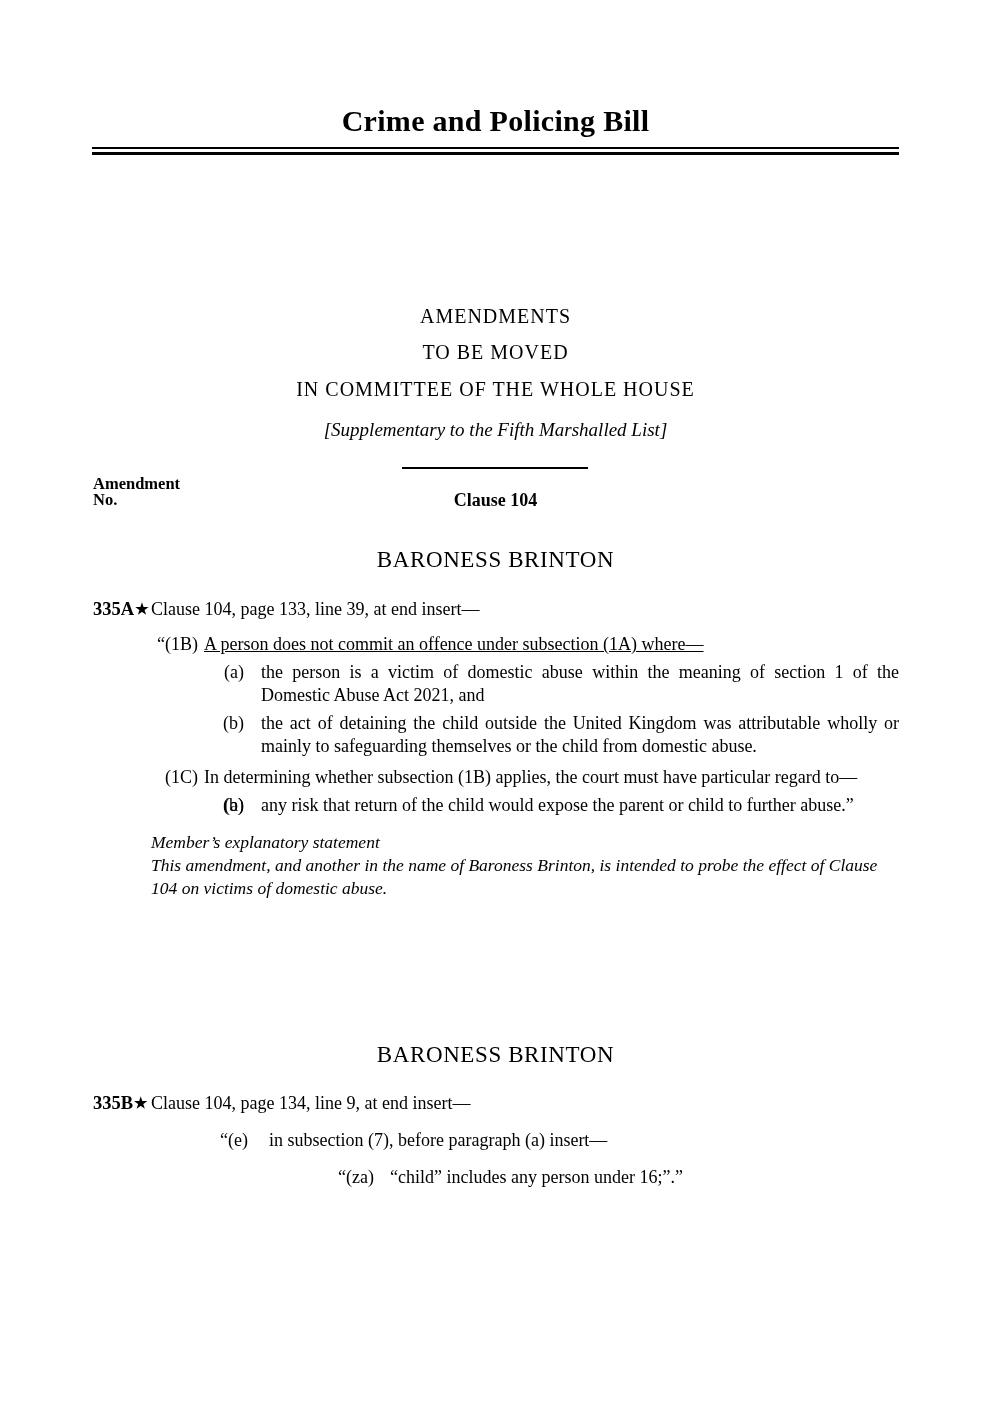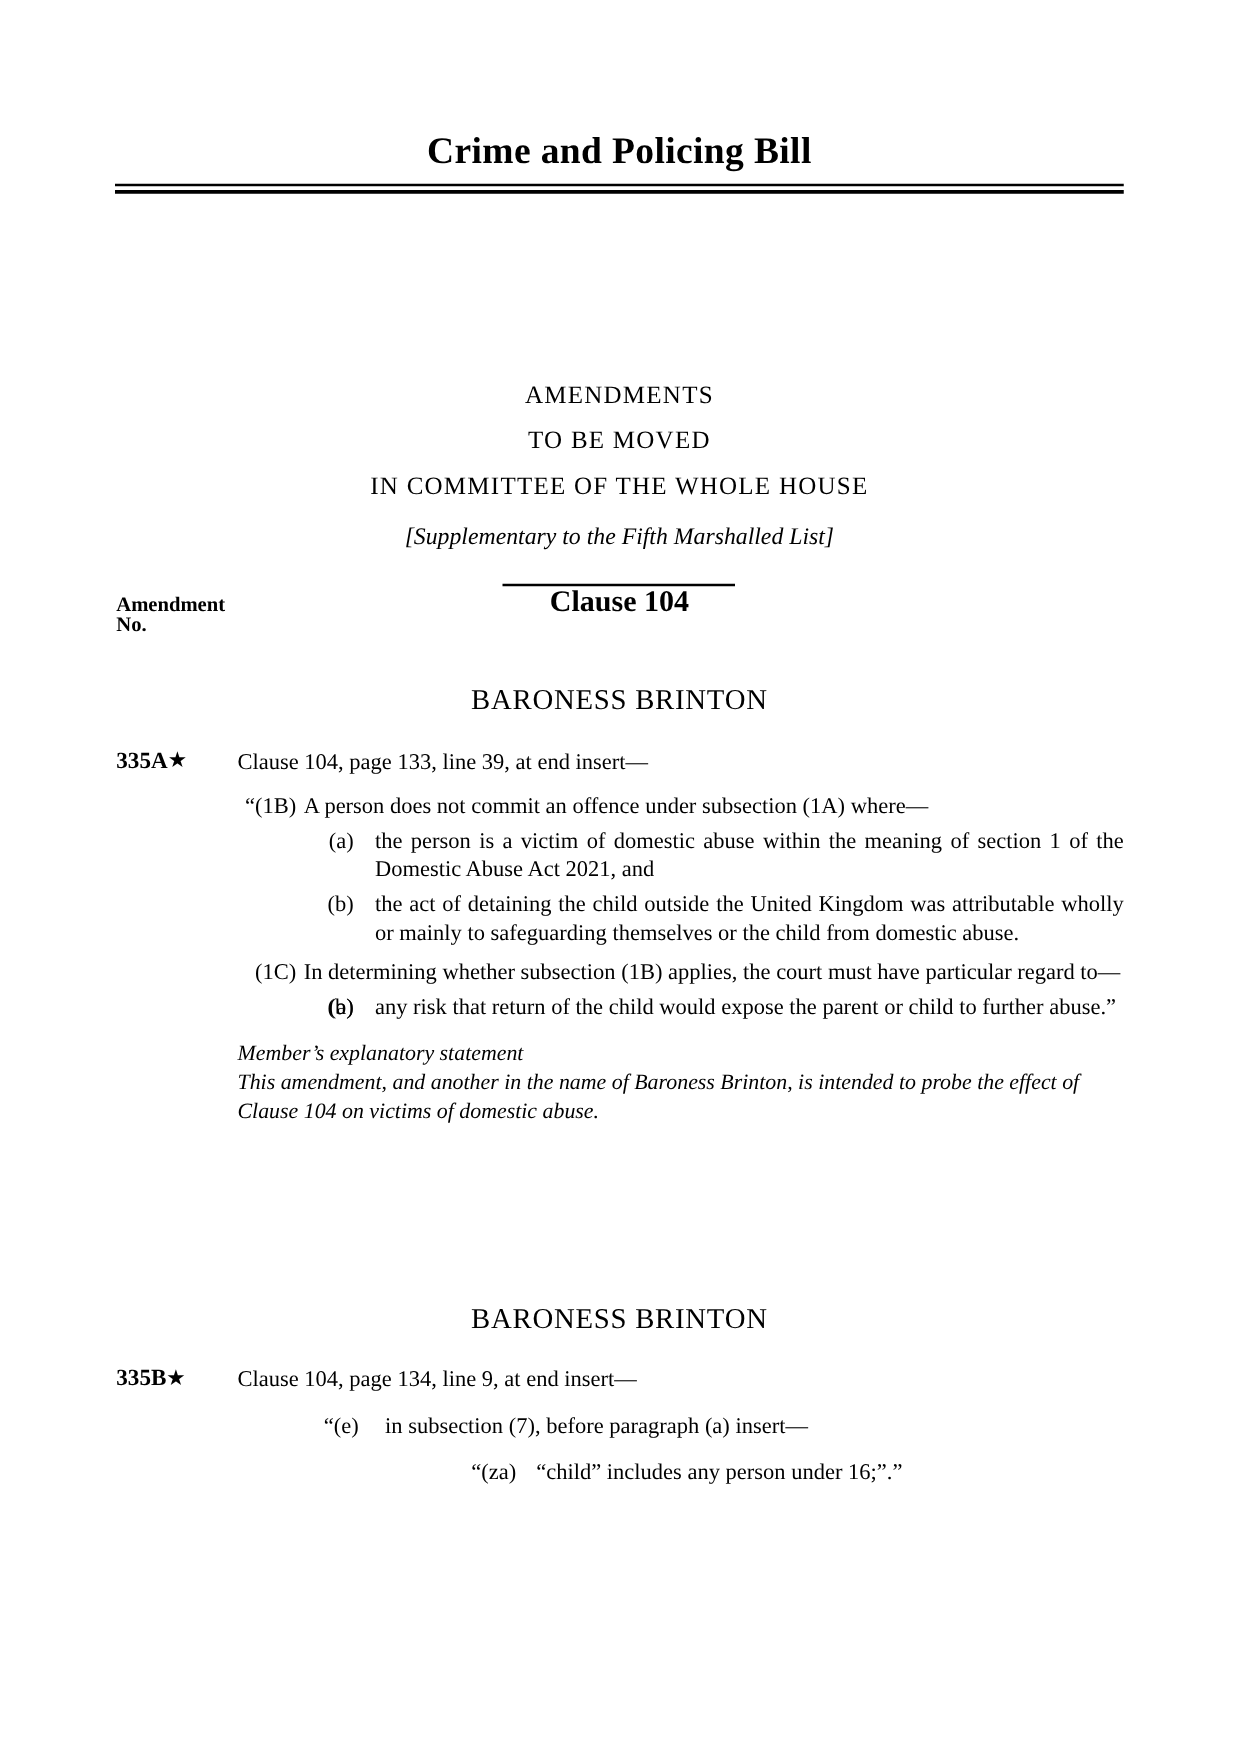--- a/index.html
+++ b/index.html
@@ -27,46 +27,46 @@
   .h-tobemoved  { top:341px; }
   .h-committee  { top:378px; }
   .h-supp { top:419px; font-size:19px; font-style:italic; }
 
   .short-rule { position:absolute; top:467px; left:402px; width:186px; border-top:2px solid #000; }
 
   .amendment-no {
     position:absolute; top:476px; left:93px;
     font-weight:bold; font-size:16.5px; line-height:16px;
   }
-  .clause-heading { top:469px; font-weight:bold; font-size:24px; }
+  .clause-heading { top:490px; font-weight:bold; font-size:18px; }
 
   .mover { font-size:23px; letter-spacing:0.6px; }
   .mover1 { top:547px; }
   .mover2 { top:1042px; }
 
   .amendment { position:absolute; left:93px; width:806px; font-size:18px; line-height:23px; }
   .amd-a { top:598px; }
   .amd-b { top:1092px; }
 
   .amd-number { position:absolute; left:0; top:0; font-weight:bold; font-size:18.5px; }
   .star { font-size:15px; position:relative; top:-1px; margin-left:1px; }
 
-  .amd-body { margin-left:97px; }
+  .amd-body { margin-left:58px; }
   .instruction { text-align:left; }
 
   .p1 { position:relative; padding-left:53px; text-align:justify; }
   .p1 > .lbl { position:absolute; left:0; top:0; width:47px; text-align:right; }
   .p2 { position:relative; padding-left:110px; text-align:justify; }
   .p2 > .lbl { position:absolute; left:0; top:0; width:93px; text-align:right; }
   .pe { position:relative; padding-left:118px; }
   .pe > .lbl { position:absolute; left:0; top:0; width:97px; text-align:right; }
   .pza { position:relative; padding-left:239px; }
   .pza > .lbl { position:absolute; left:0; top:0; width:223px; text-align:right; }
 
-  .mt12 { margin-top:12px; }
+  .mt12 { margin-top:12px;text-decoration:underline; }
   .mt8  { margin-top:8px; }
   .mt5  { margin-top:5px; }
   .mt14 { margin-top:14px; }
 
   .expl { margin-top:14px; font-style:italic; font-size:17.5px; line-height:23px; }
   .expl-heading { font-weight:normal; }
 
   .footer {
     position:absolute; top:1256px; left:93px; right:87px;
     display:flex; justify-content:space-between;

